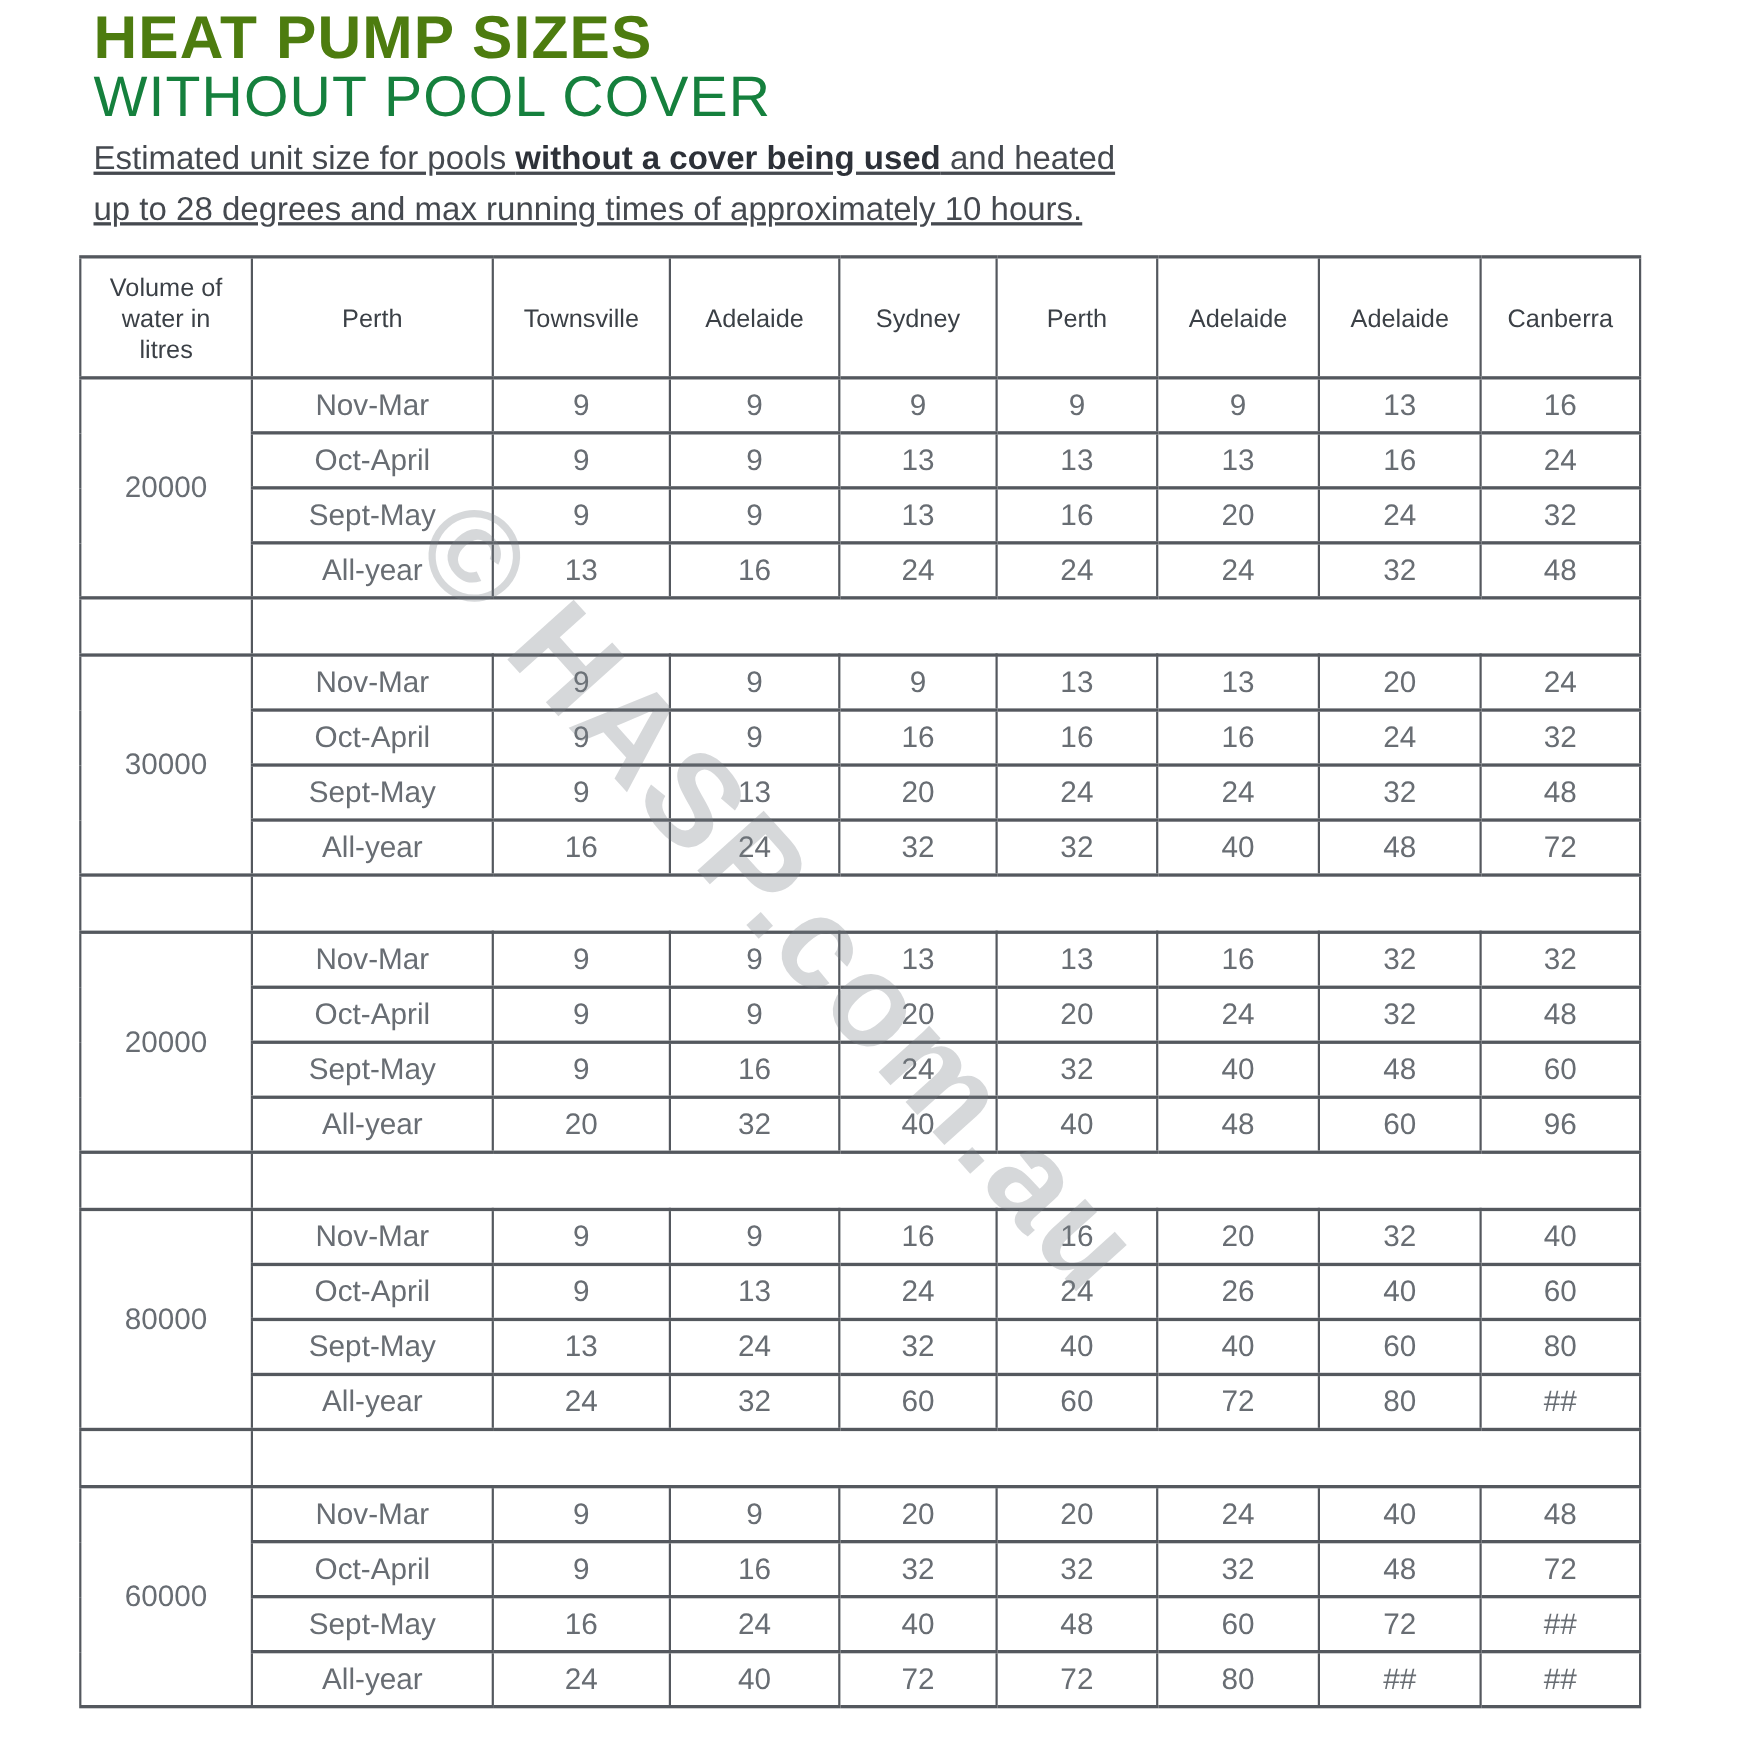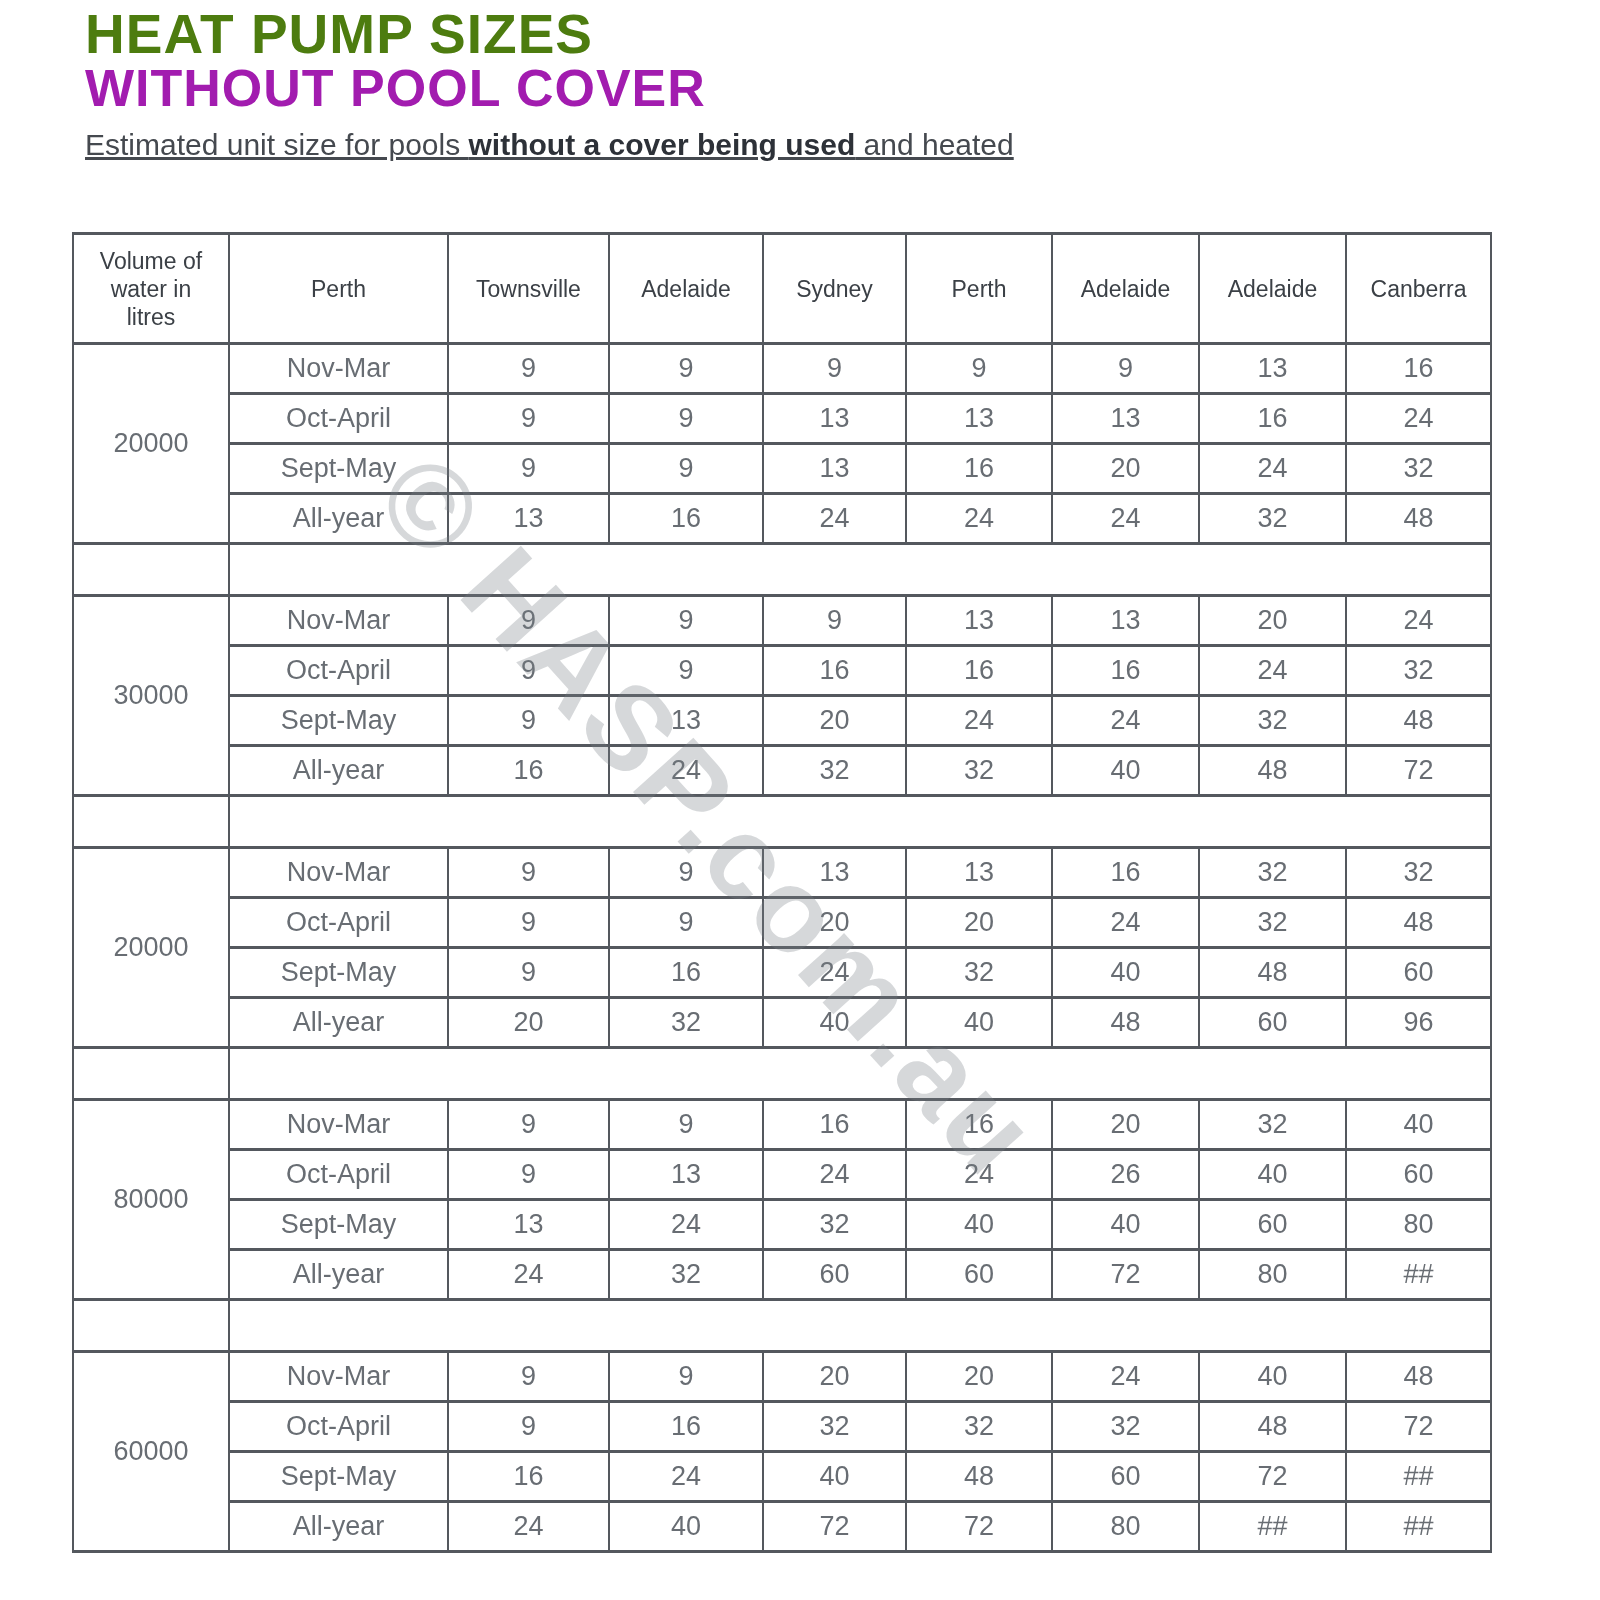--- a/index.html
+++ b/index.html
@@ -6,22 +6,22 @@
   html, body { width: 1600px; height: 1600px; background: #ffffff; overflow: hidden; }
   body { font-family: "Liberation Sans", sans-serif; position: relative; }
 
   .page-title {
     position: absolute; left: 85px; top: 2px;
     font-size: 55px; font-weight: 800; letter-spacing: 1px;
     color: #4d7c0f;
   }
   .page-subtitle {
     position: absolute; left: 85px; top: 58px;
-    font-size: 52px; font-weight: 700; letter-spacing: 1px;
-    color: #a21caf;
+    font-size: 52px; font-weight: 400; letter-spacing: 1px;
+    color: #15803d;
   }
   .page-desc {
     position: absolute; left: 85px; top: 122px;
     font-size: 30px; color: #45494f; line-height: 46px; text-decoration: underline;
   }
   .page-desc b { color: #2d3138; }
 
   table.heat-table {
     position: absolute; left: 72px; top: 232px;
     border-collapse: collapse; table-layout: fixed; width: 1418px;
@@ -53,21 +53,21 @@
     font-size: 118px; font-weight: 700; letter-spacing: 3px;
     color: rgba(120, 125, 132, 0.30);
     white-space: nowrap; pointer-events: none; z-index: 5;
   }
 </style>
 </head>
 <body>
 
 <h1 class="page-title">HEAT PUMP SIZES</h1>
 <h2 class="page-subtitle">WITHOUT POOL COVER</h2>
-<p class="page-desc"><span>Estimated unit size for pools </span><b>without a cover being used</b><span> and heated</span><br></p>
+<p class="page-desc"><span>Estimated unit size for pools </span><b>without a cover being used</b><span> and heated</span><br><span>up to 28 degrees and max running times of approximately 10 hours.</span></p>
 
 <table class="heat-table">
   <colgroup>
     <col style="width:156px">
       <col style="width:219px">
       <col style="width:161px">
     <col style="width:154px">
       <col style="width:143px">
       <col style="width:146px">
     <col style="width:147px">

